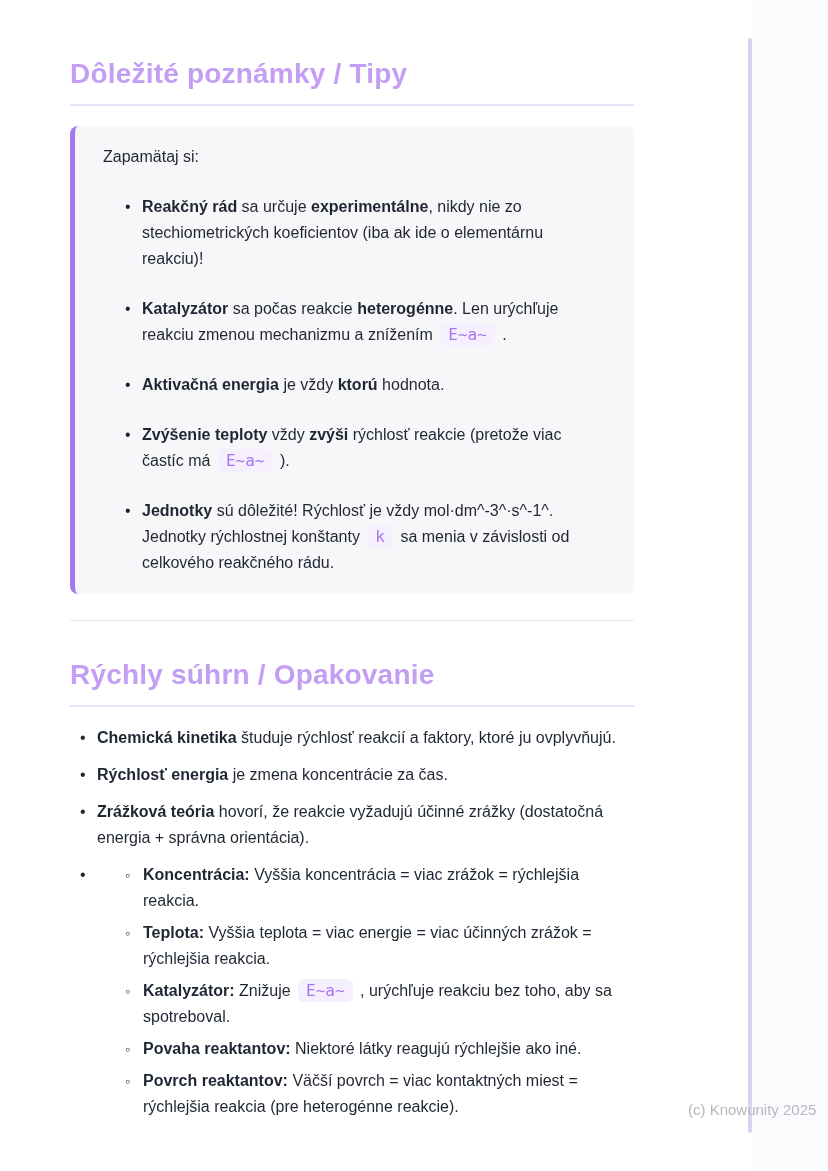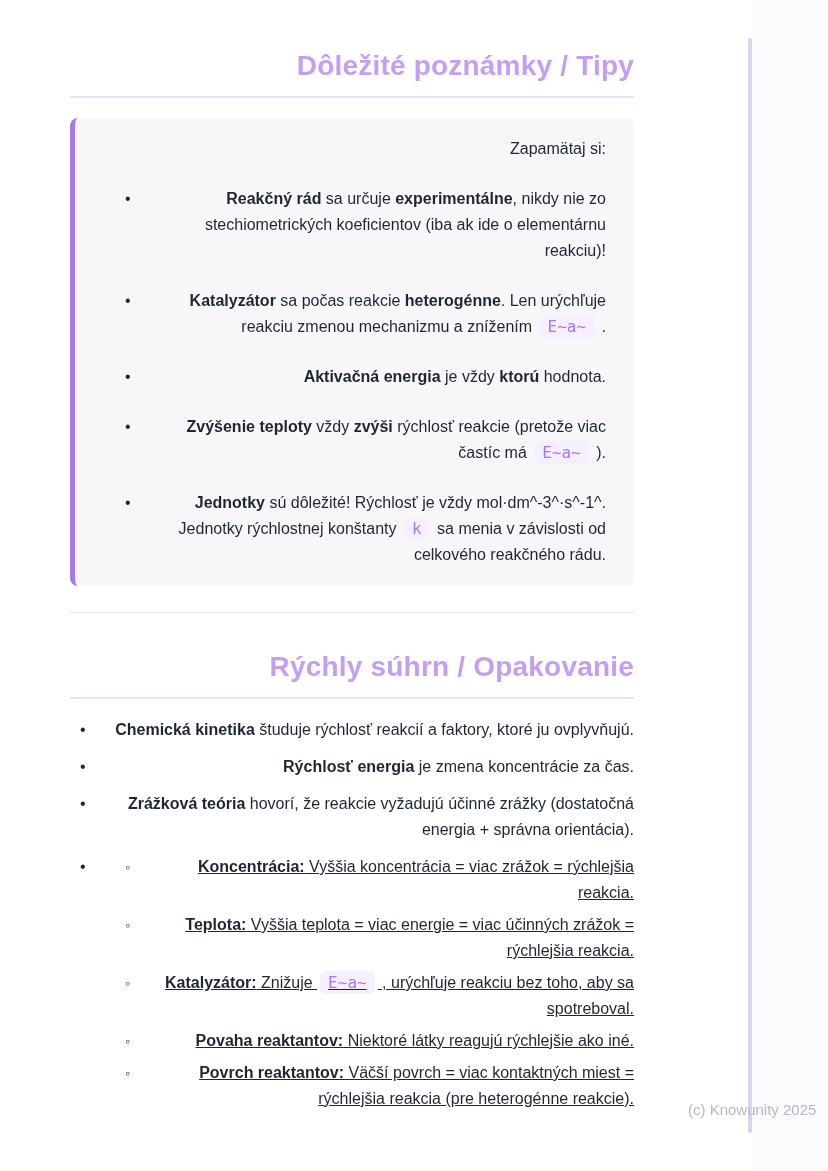--- a/index.html
+++ b/index.html
@@ -21,21 +21,21 @@
     overflow:hidden;
   }
   .right-gutter{
     position:absolute;left:752px;top:0;width:76px;height:100%;
     background:#fbfafd;z-index:0;
   }
   .scrollbar-thumb{
     position:absolute;left:748px;top:38px;width:4px;height:1095px;
     background:var(--scrollbar-color);border-radius:3px;z-index:1;
   }
-  .content{position:absolute;left:70px;top:8px;width:564px;z-index:1;text-align:right;}
+  .content{position:absolute;left:70px;top:16px;width:564px;z-index:1;}
   .section-title{
     font-size:28px;font-weight:700;color:var(--accent);
     margin:0;padding-bottom:14px;border-bottom:2px solid var(--accent-underline);
     letter-spacing:.2px;
   }
   .title-notes{margin-top:42px;}
   .title-summary{margin-top:38px;}
   .callout{
     margin-top:20px;background:var(--callout-bg);
     border-left:5px solid var(--callout-border);
@@ -50,21 +50,21 @@
   }
   ul.bullet-list>li::before{
     content:"\2022";position:absolute;left:0;top:0;
     font-size:16px;line-height:26px;color:var(--text);
   }
   ul.summary{margin-top:18px;padding-left:10px;}
   ul.summary>li{margin-top:11px;}
   ul.sub-list{list-style:none;margin:8px 0 0 0;padding:0 0 0 28px;}
   ul.sub-list>li{
     position:relative;padding-left:18px;margin-top:6px;
-    font-size:16px;line-height:26px;text-decoration:underline;
+    font-size:16px;line-height:26px;
   }
   ul.sub-list>li::before{
     content:"\25E6";position:absolute;left:0;top:0;
     font-size:14px;line-height:26px;color:var(--text);
   }
   strong{font-weight:700;}
   code.chip{
     font-family:"DejaVu Sans Mono",monospace;font-size:16px;
     color:var(--chip-text);background:var(--chip-bg);
     border-radius:6px;padding:2px 8px;margin:0 3px;white-space:nowrap;

